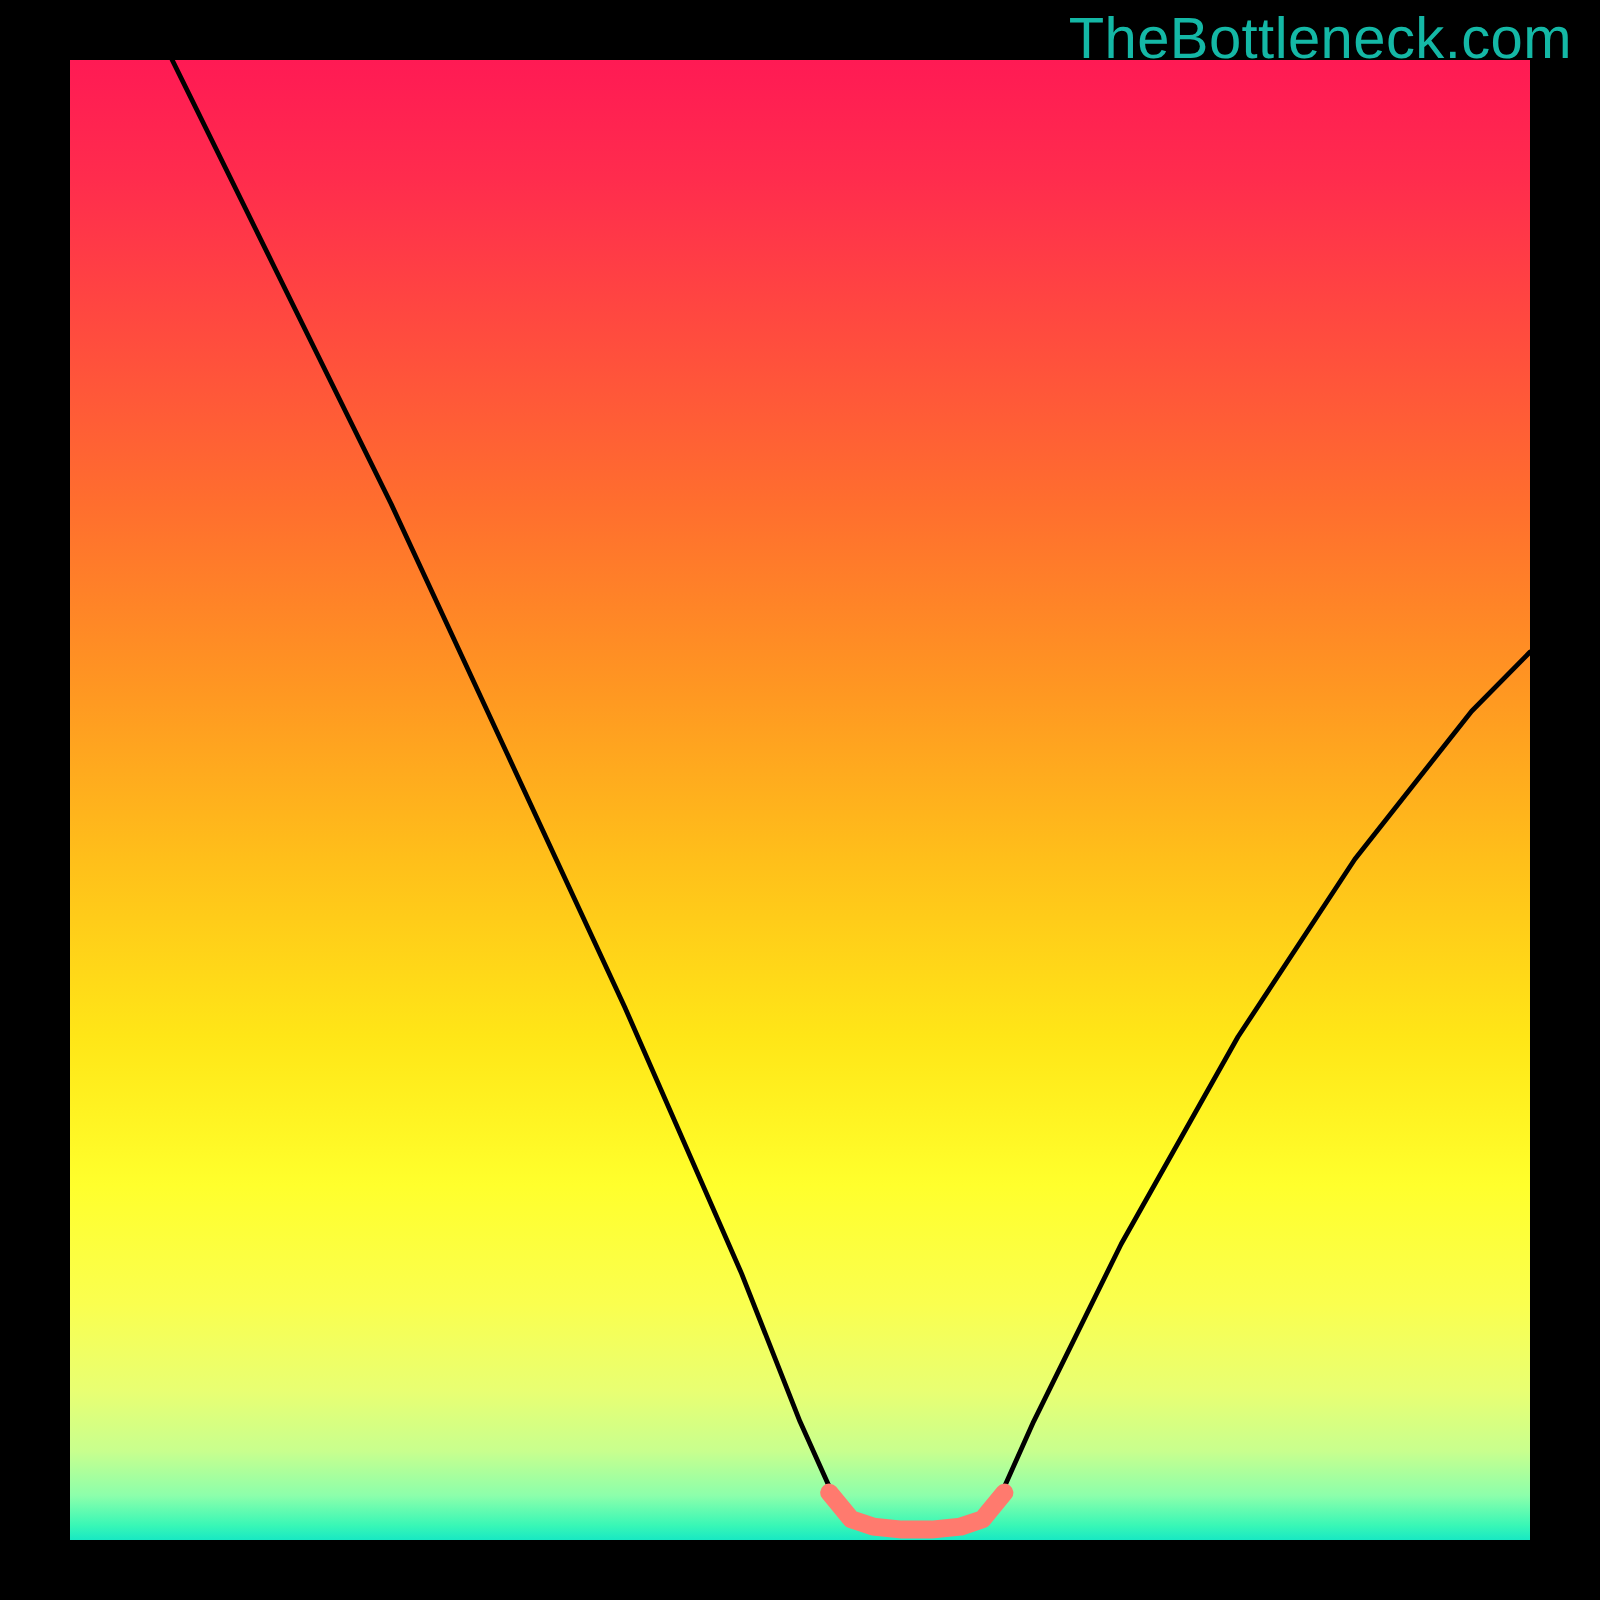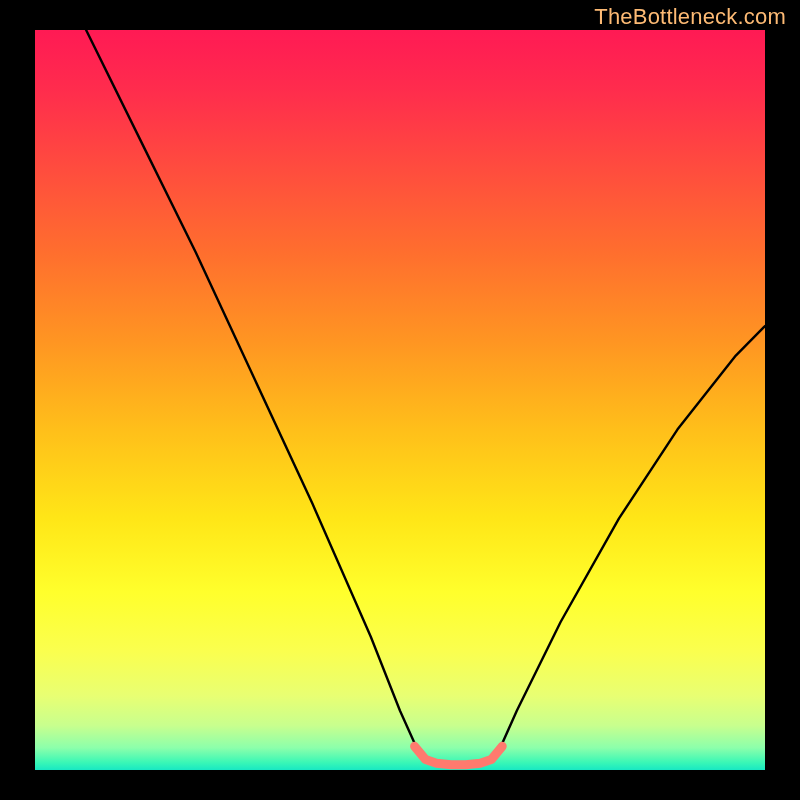--- a/index.html
+++ b/index.html
@@ -9,22 +9,22 @@
     height: 800px;
     background: #000;
     position: relative;
     overflow: hidden;
     font-family: Arial, sans-serif;
   }
   .watermark {
     position: absolute;
     top: 4px;
     right: 14px;
-    color: #fdba74;
-    font-size: 22px;
+    color: #14b8a6;
+    font-size: 29px;
     font-weight: 500;
     z-index: 10;
     letter-spacing: 0.2px;
   }
   .plot {
     position: absolute;
     left: 35px;
     top: 30px;
     width: 730px;
     height: 740px;

